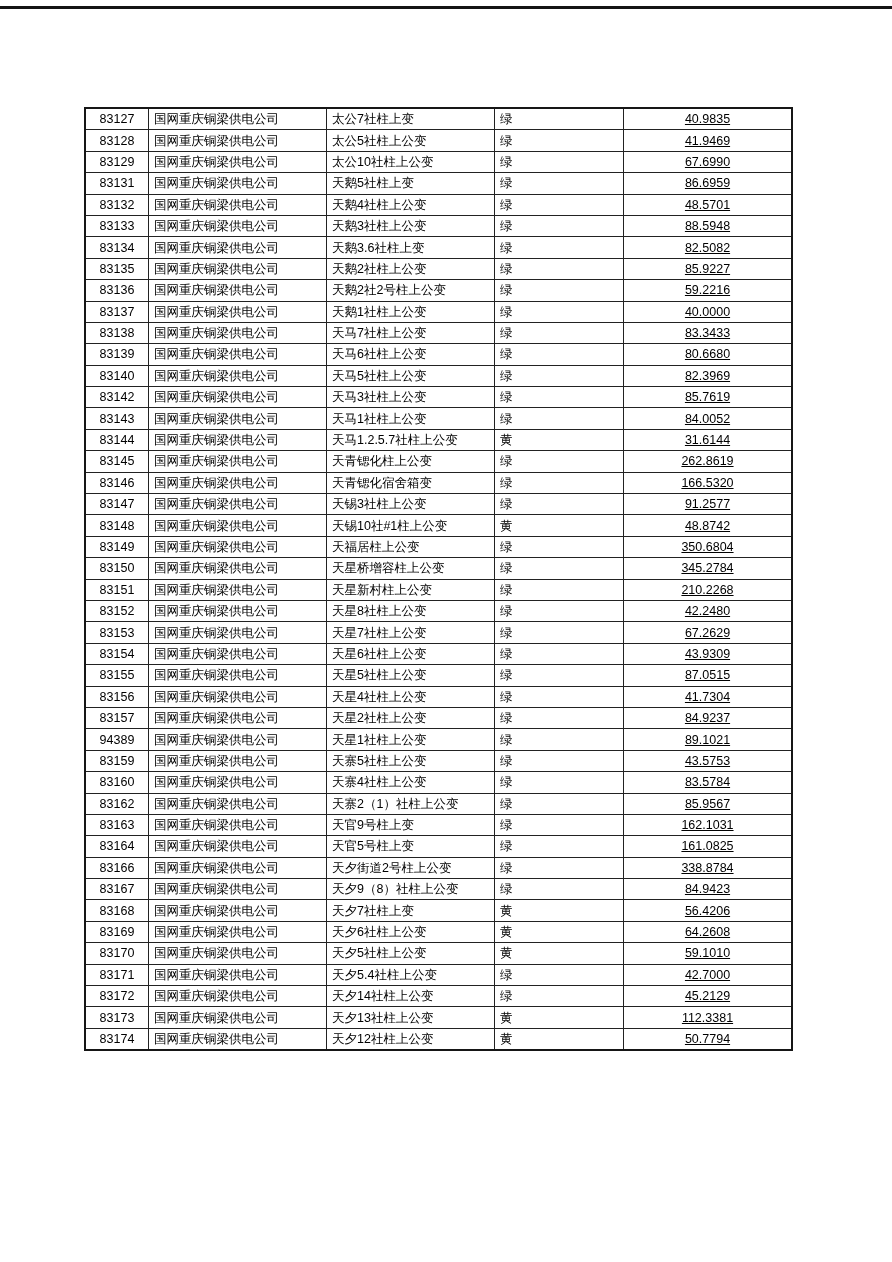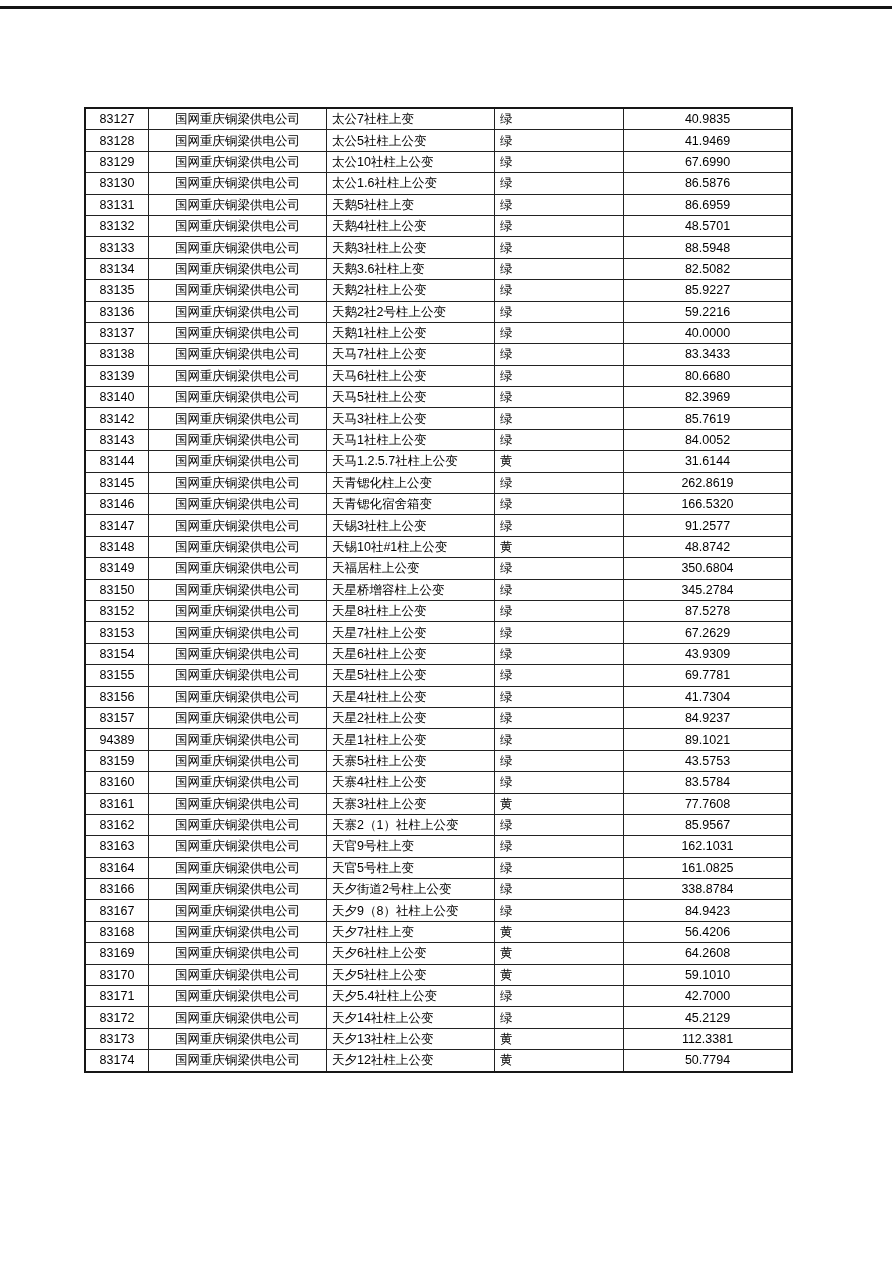--- a/index.html
+++ b/index.html
@@ -33,24 +33,24 @@
     border: 1px solid #222222;
     height: 20.4px;
     padding: 0 5px;
     font-size: 12.5px;
     line-height: 20px;
     white-space: nowrap;
     overflow: hidden;
     vertical-align: middle;
   }
   .c-id    { width: 52px;  text-align: center; margin-left: 44px; }
-  .c-comp  { width: 167px; text-align: center; }
+  .c-comp  { width: 167px; text-align: left; }
   .c-name  { width: 157px; text-align: left; }
   .c-stat  { width: 118px; text-align: left; }
-  .c-val   { width: 157px; text-align: center; }
+  .c-val   { width: 157px; text-align: center; text-decoration: underline; }
 </style>
 </head>
 <body style="background: rgb(255, 255, 255);">
 
 <div class="page-top-rule" style="background: rgb(20, 20, 20);"></div>
 
 <table class="sheet-table">
   <colgroup>
     <col class="c-id">
       <col class="c-comp">
@@ -76,27 +76,20 @@
   </tr>
 
   <tr>
     <td class="c-id">83129</td>
     <td class="c-comp">国网重庆铜梁供电公司</td>
     <td class="c-name">太公10社柱上公变</td>
     <td class="c-stat">绿</td>
     <td class="c-val">67.6990</td>
   </tr>
 
-  <tr>
-    <td class="c-id">83130</td>
-    <td class="c-comp">国网重庆铜梁供电公司</td>
-    <td class="c-name">太公1.6社柱上公变</td>
-    <td class="c-stat">绿</td>
-    <td class="c-val">86.5876</td>
-  </tr>
 
   <tr>
     <td class="c-id">83131</td>
     <td class="c-comp">国网重庆铜梁供电公司</td>
     <td class="c-name">天鹅5社柱上变</td>
     <td class="c-stat">绿</td>
     <td class="c-val">86.6959</td>
   </tr>
 
   <tr>
@@ -237,27 +230,34 @@
   </tr>
 
   <tr>
     <td class="c-id">83150</td>
     <td class="c-comp">国网重庆铜梁供电公司</td>
     <td class="c-name">天星桥增容柱上公变</td>
     <td class="c-stat">绿</td>
     <td class="c-val">345.2784</td>
   </tr>
 
+  <tr>
+    <td class="c-id">83151</td>
+    <td class="c-comp">国网重庆铜梁供电公司</td>
+    <td class="c-name">天星新村柱上公变</td>
+    <td class="c-stat">绿</td>
+    <td class="c-val">210.2268</td>
+  </tr>
 
   <tr>
     <td class="c-id">83152</td>
     <td class="c-comp">国网重庆铜梁供电公司</td>
     <td class="c-name">天星8社柱上公变</td>
     <td class="c-stat">绿</td>
-    <td class="c-val">87.5278</td>
+    <td class="c-val">42.2480</td>
   </tr>
 
   <tr>
     <td class="c-id">83153</td>
     <td class="c-comp">国网重庆铜梁供电公司</td>
     <td class="c-name">天星7社柱上公变</td>
     <td class="c-stat">绿</td>
     <td class="c-val">67.2629</td>
   </tr>
 
@@ -267,21 +267,21 @@
     <td class="c-name">天星6社柱上公变</td>
     <td class="c-stat">绿</td>
     <td class="c-val">43.9309</td>
   </tr>
 
   <tr>
     <td class="c-id">83155</td>
     <td class="c-comp">国网重庆铜梁供电公司</td>
     <td class="c-name">天星5社柱上公变</td>
     <td class="c-stat">绿</td>
-    <td class="c-val">69.7781</td>
+    <td class="c-val">87.0515</td>
   </tr>
 
   <tr>
     <td class="c-id">83156</td>
     <td class="c-comp">国网重庆铜梁供电公司</td>
     <td class="c-name">天星4社柱上公变</td>
     <td class="c-stat">绿</td>
     <td class="c-val">41.7304</td>
   </tr>
 
@@ -310,27 +310,20 @@
   </tr>
 
   <tr>
     <td class="c-id">83160</td>
     <td class="c-comp">国网重庆铜梁供电公司</td>
     <td class="c-name">天寨4社柱上公变</td>
     <td class="c-stat">绿</td>
     <td class="c-val">83.5784</td>
   </tr>
 
-  <tr>
-    <td class="c-id">83161</td>
-    <td class="c-comp">国网重庆铜梁供电公司</td>
-    <td class="c-name">天寨3社柱上公变</td>
-    <td class="c-stat">黄</td>
-    <td class="c-val">77.7608</td>
-  </tr>
 
   <tr>
     <td class="c-id">83162</td>
     <td class="c-comp">国网重庆铜梁供电公司</td>
     <td class="c-name">天寨2（1）社柱上公变</td>
     <td class="c-stat">绿</td>
     <td class="c-val">85.9567</td>
   </tr>
 
   <tr>

